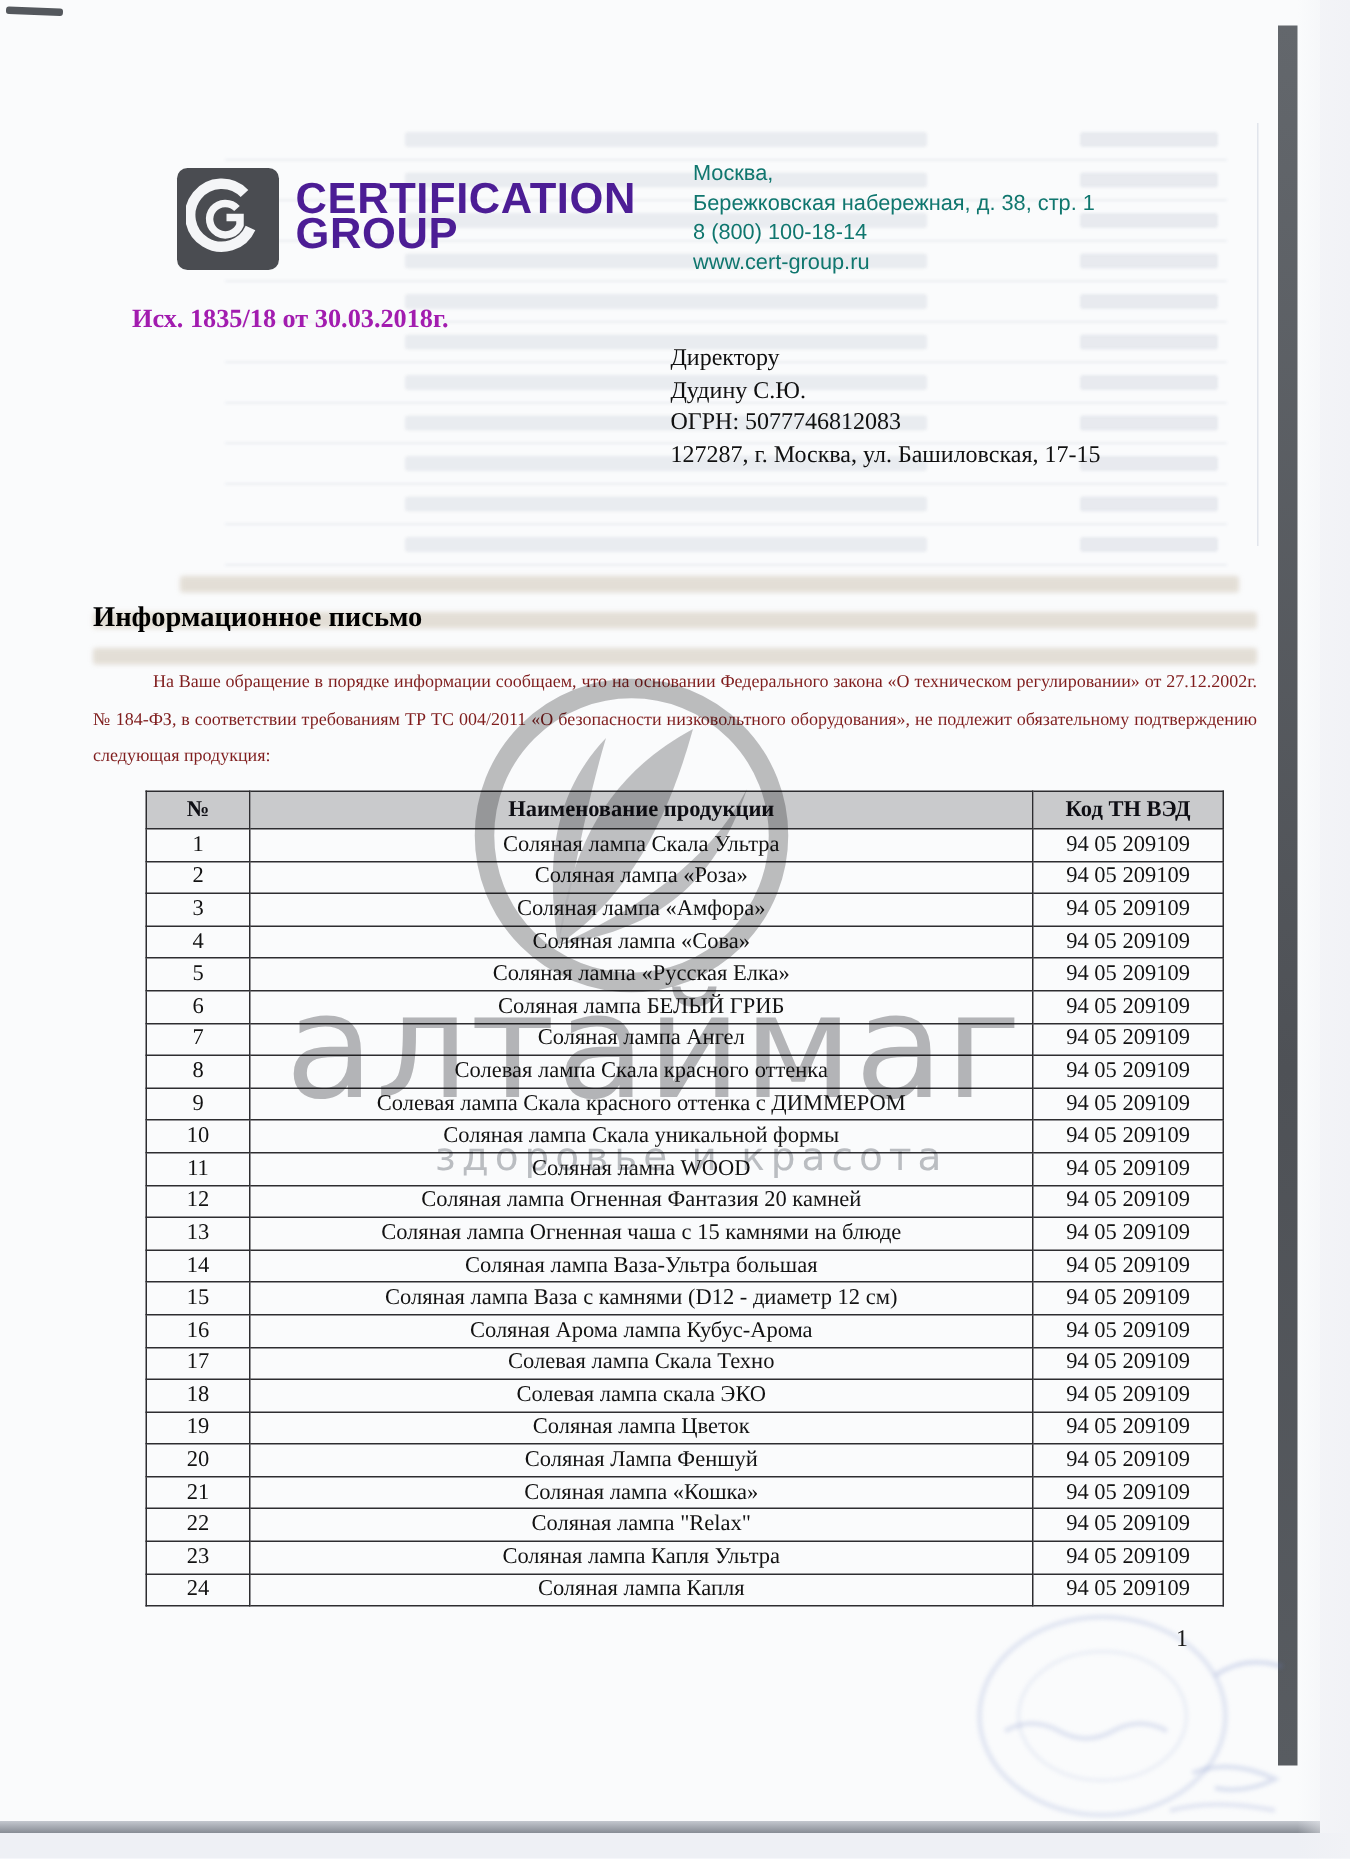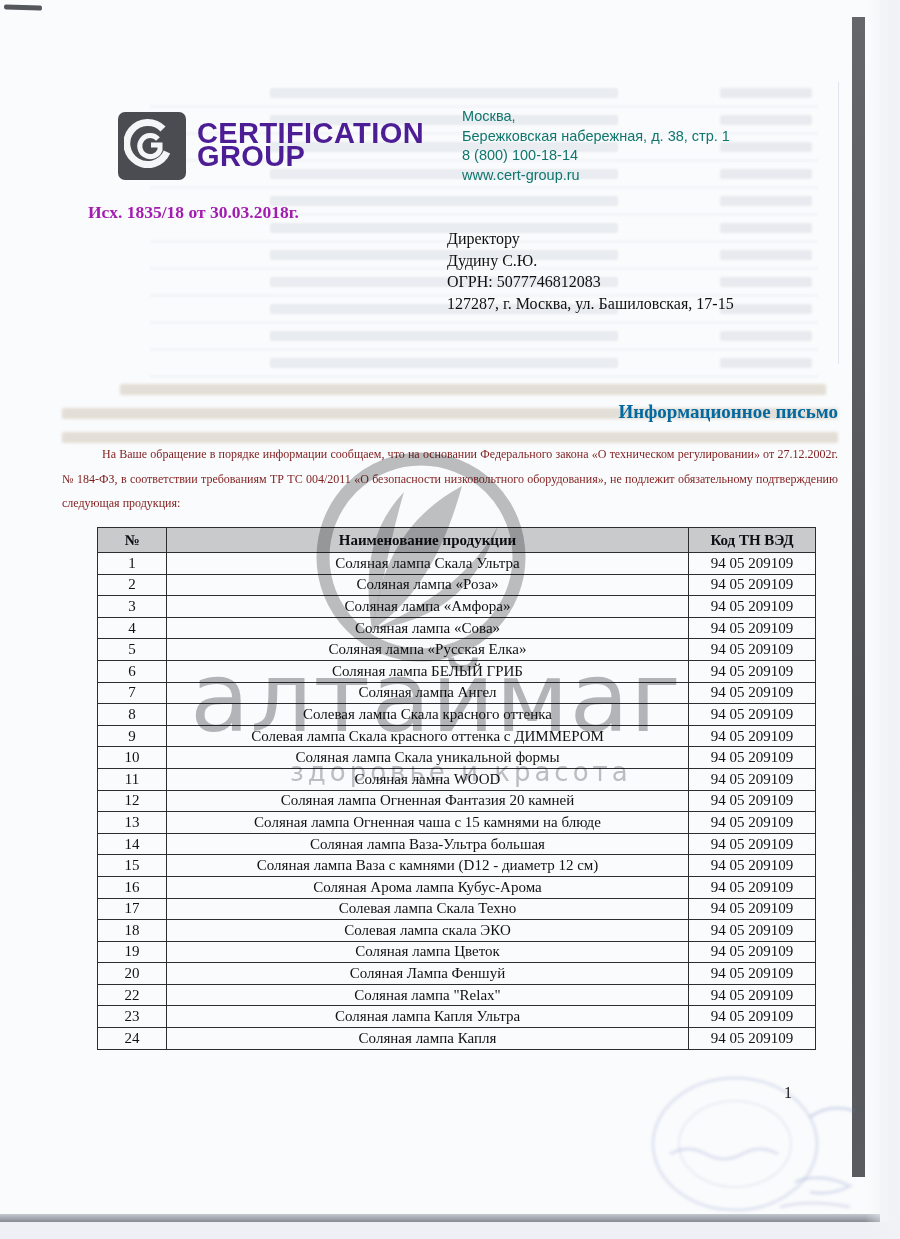--- a/index.html
+++ b/index.html
@@ -56,22 +56,22 @@
 
   .logo-box{left:118px;top:112px;width:68px;height:68px;background:#4a4c51;border-radius:7px;}
   .logo-box svg{position:absolute;left:6px;top:6px;}
   .logo-name{left:197px;top:122px;font-family:"Liberation Sans", sans-serif;font-weight:800;
     font-size:29px;line-height:23px;letter-spacing:.4px;color:#4c1d95;}
   .contact{left:462px;top:107px;font-family:"Liberation Sans", sans-serif;
     font-size:14.5px;line-height:19.5px;color:#0f766e;}
   .ref-line{left:88px;top:202px;font-size:17.5px;font-weight:bold;color:#a21caf;}
   .addressee{left:447px;top:228px;font-size:16px;line-height:21.6px;color:#101010;}
 
-  .letter-title{left:62px;top:401px;width:776px;text-align:right;
-    font-size:19px;font-weight:bold;color:#0369a1;}
+  .letter-title{left:62px;top:401px;width:776px;text-align:left;
+    font-size:19px;font-weight:bold;color:#000000;}
   .letter-body{left:62px;top:442px;width:776px;
     font-size:12px;line-height:24.6px;text-align:justify;text-indent:40px;color:#7f1d1d;}
 
   .prod-table{left:97px;top:527px;width:715px;border-collapse:collapse;table-layout:fixed;
     font-size:15px;color:#121212;}
   .prod-table th,.prod-table td{border:1px solid #2d2d30;padding:0;text-align:center;overflow:hidden;white-space:nowrap;}
   .prod-table th{height:24px;background:rgba(142,142,146,.45);font-size:15px;font-weight:bold;color:#0e0e14;}
   .prod-table td{height:20.6px;background:transparent;}
   .col-num{width:68px;}
   .col-name{width:521px;}
@@ -287,20 +287,25 @@
         <td class="col-code">94 05 209109</td>
       </tr>
       <tr>
         <td class="col-num">19</td>
         <td class="col-name">Соляная лампа Цветок</td>
         <td class="col-code">94 05 209109</td>
       </tr>
       <tr>
         <td class="col-num">20</td>
         <td class="col-name">Соляная Лампа Феншуй</td>
+        <td class="col-code">94 05 209109</td>
+      </tr>
+      <tr>
+        <td class="col-num">21</td>
+        <td class="col-name">Соляная лампа «Кошка»</td>
         <td class="col-code">94 05 209109</td>
       </tr>
       <tr>
         <td class="col-num">22</td>
         <td class="col-name">Соляная лампа "Relax"</td>
         <td class="col-code">94 05 209109</td>
       </tr>
       <tr>
         <td class="col-num">23</td>
         <td class="col-name">Соляная лампа Капля Ультра</td>

